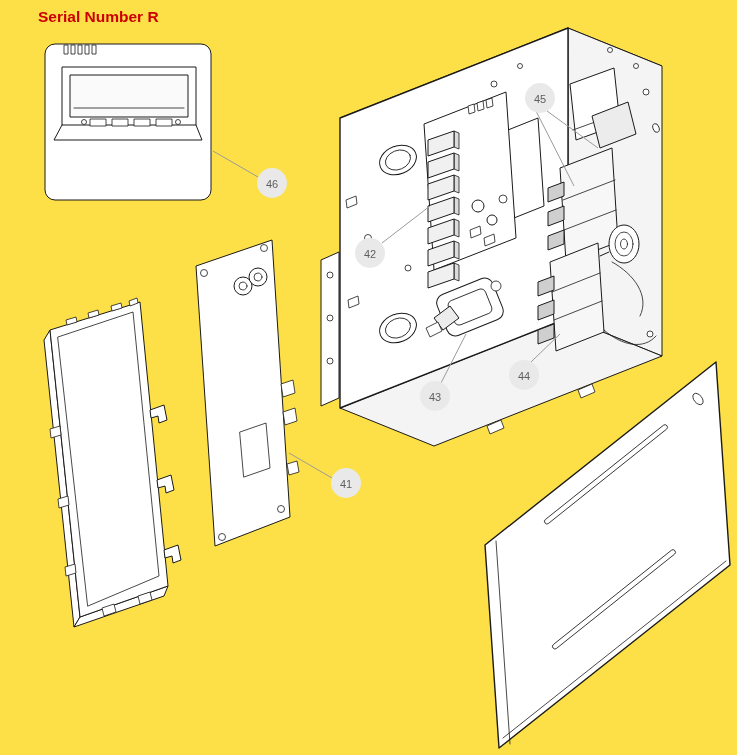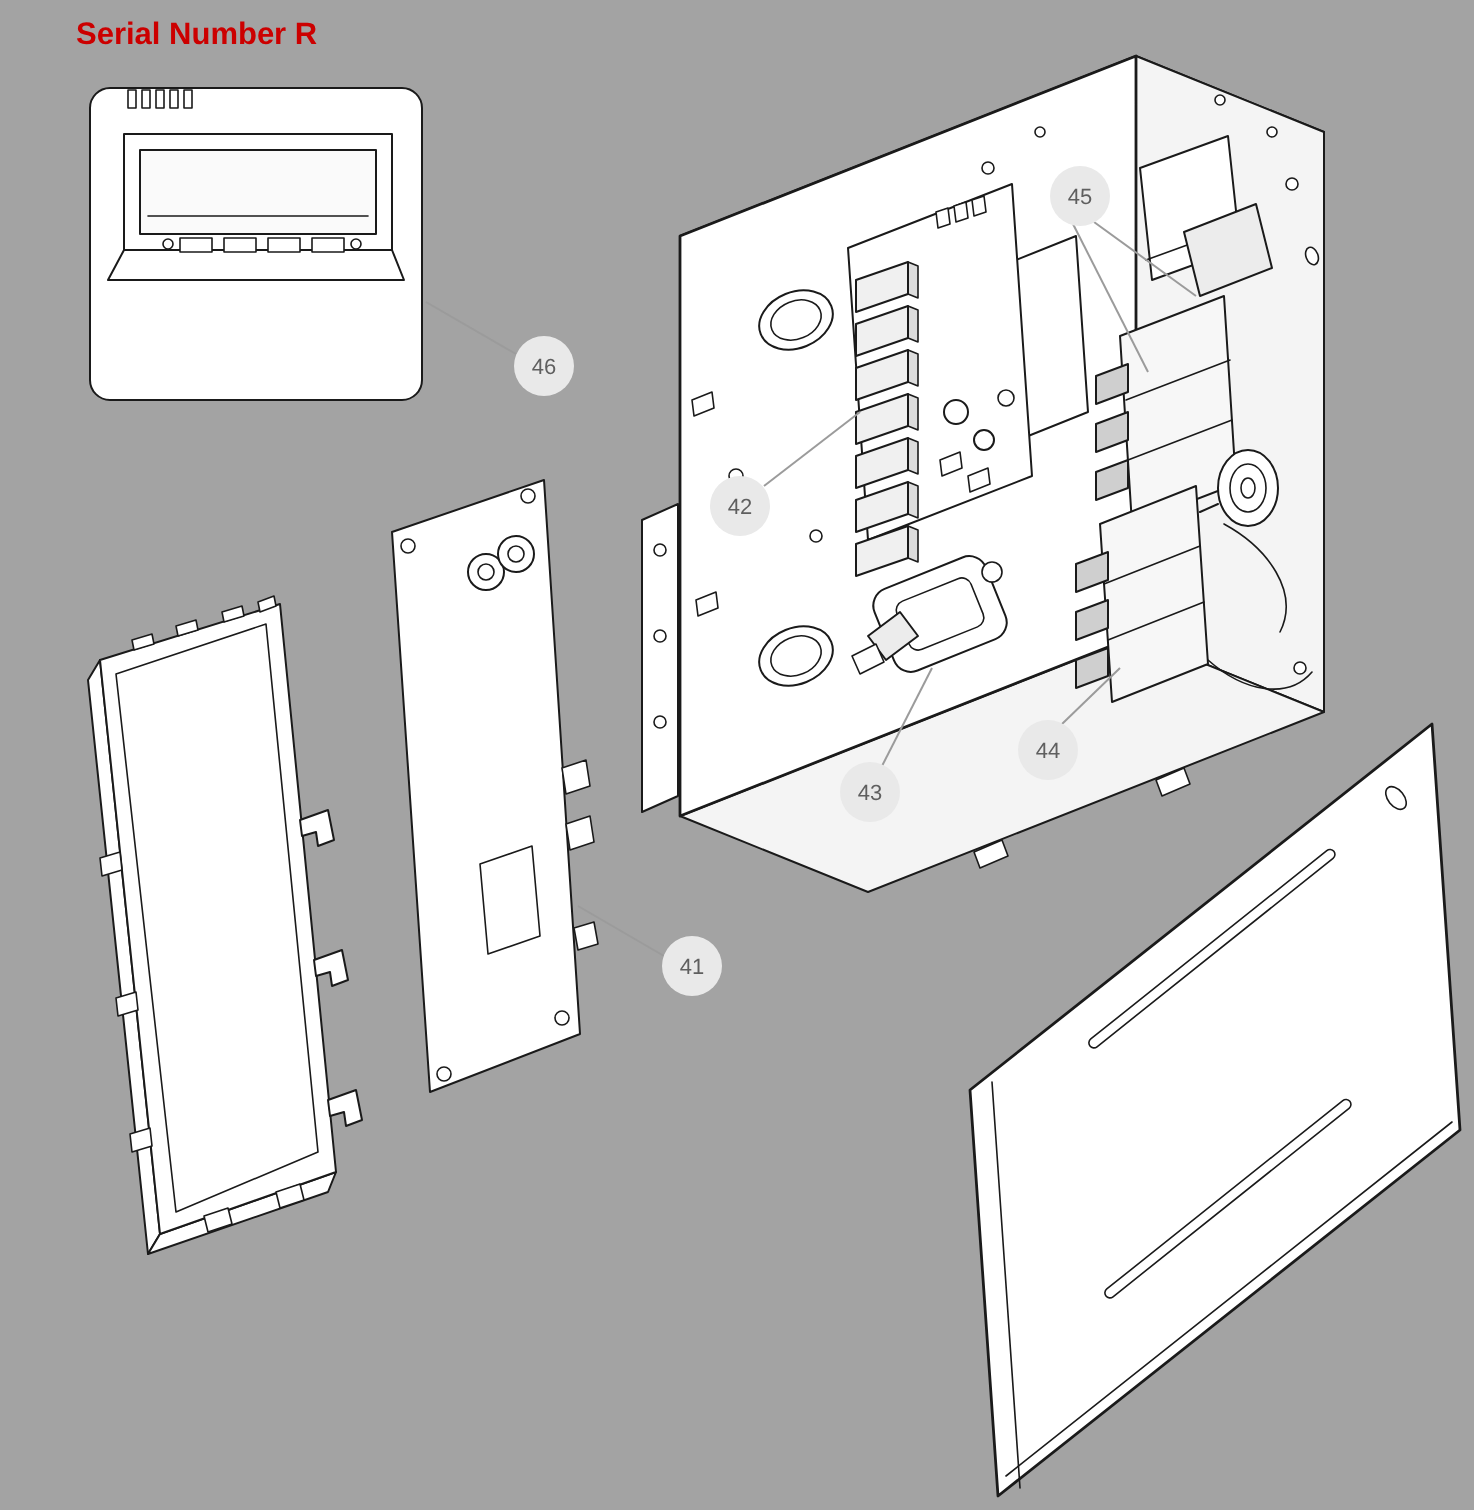--- a/index.html
+++ b/index.html
@@ -1,16 +1,16 @@
 <!DOCTYPE html>
 <html><head>
 <meta charset="utf-8">
 <style>
   html,body { margin:0; padding:0; background:#ffffff; }
-  .page { position:relative; width:737px; height:755px; background:#a3a3a3; overflow:hidden;
+  .page { position:relative; width:737px; height:755px; background:#fde047; overflow:hidden;
           font-family:"Liberation Sans", sans-serif; }
   svg { display:block; }
   .ln  { fill:none;    stroke:#1a1a1a; stroke-width:1;   stroke-linecap:round; stroke-linejoin:round; }
   .fw  { fill:#ffffff; stroke:#1a1a1a; stroke-width:1;   stroke-linejoin:round; }
   .ff  { fill:#fafafa; stroke:#1a1a1a; stroke-width:1;   stroke-linejoin:round; }
   .f4  { fill:#f4f4f4; stroke:#1a1a1a; stroke-width:1;   stroke-linejoin:round; }
   .f7  { fill:#f7f7f7; stroke:#1a1a1a; stroke-width:1;   stroke-linejoin:round; }
   .f0  { fill:#f0f0f0; stroke:#1a1a1a; stroke-width:1;   stroke-linejoin:round; }
   .fd  { fill:#dcdcdc; stroke:#1a1a1a; stroke-width:0.8; stroke-linejoin:round; }
   .fc  { fill:#cfcfcf; stroke:#1a1a1a; stroke-width:1;   stroke-linejoin:round; }

